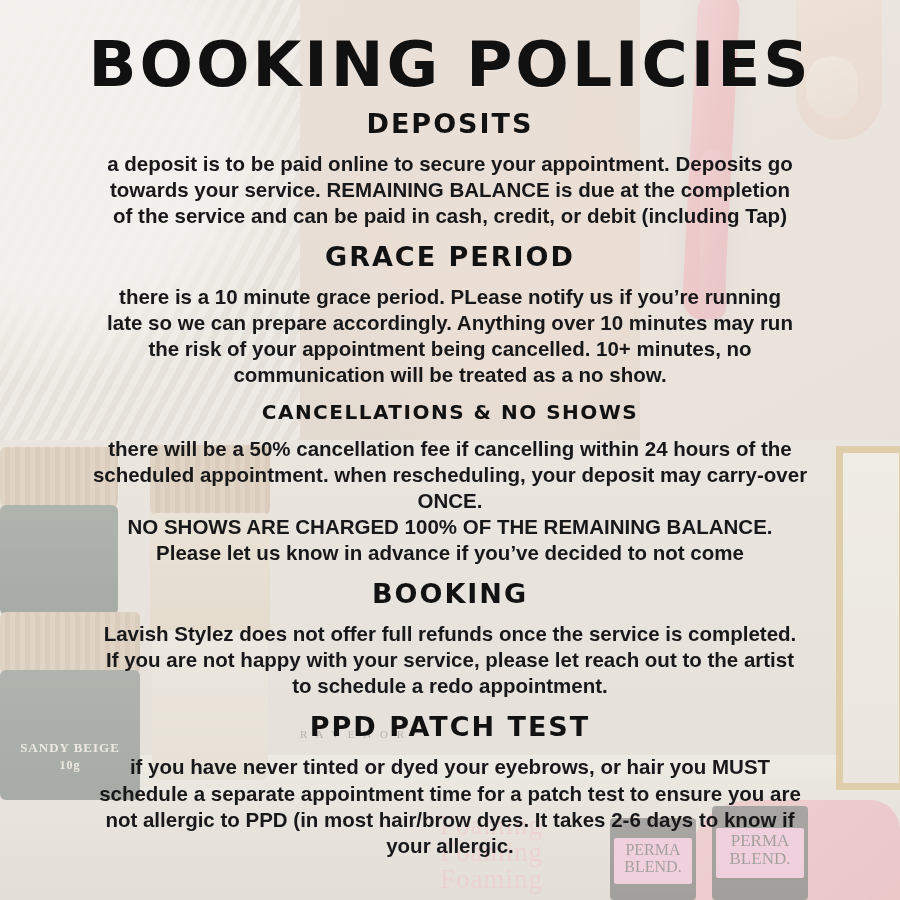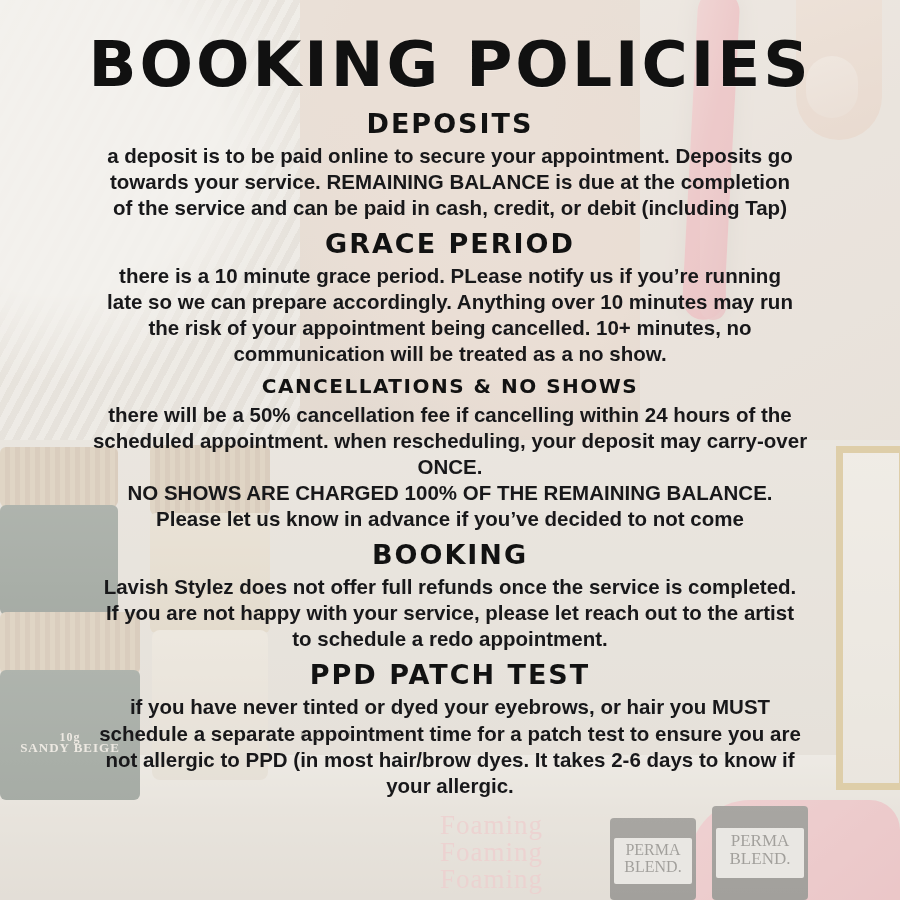--- a/index.html
+++ b/index.html
@@ -118,21 +118,21 @@
     border-radius: 60px 30px 0 0;
     background: linear-gradient(140deg, #f3aab6, #e98f9d);
   }
   .bottle {
     position: absolute;
     background: linear-gradient(180deg, #3a3a3a 0%, #2b2b2b 100%);
     border-radius: 4px;
   }
   .bottle-label {
     position: absolute;
-    background: #e5e5e5;
+    background: #f9a8d4;
     color: #2a2a2a;
     font-family: "Liberation Serif", serif;
     text-align: center;
     line-height: 1.05;
     border-radius: 2px;
     padding-top: 4px;
   }
   .foaming-text {
     position: absolute;
     left: 440px; top: 812px;
@@ -179,21 +179,21 @@
   .section { margin-top: 10px; }
   .section-heading {
     margin: 0 0 2px 0;
     font-size: 27px;
     font-weight: 800;
     letter-spacing: 2px;
     color: #121212;
     font-family: "DejaVu Sans", sans-serif;
   }
   .section-body {
-    margin: 4px auto;
+    margin: 12px auto;
     max-width: 700px;
     font-size: 20.5px;
     line-height: 1.27;
     font-weight: 600;
     color: #18181a;
     font-family: "Liberation Sans", sans-serif;
   }
   .s-deposits  { margin-top: 12px; }
   .s-grace     { margin-top: 7px; }
   .s-cancel    { margin-top: 7px; }
@@ -219,21 +219,21 @@
   <div class="bg-layer bg-bottom"></div>
   <div class="shelf-wall"></div>
   <div class="shelf-surface"></div>
 
   <div class="jar-lid" style="left:0px; top:447px; width:118px; height:60px;"></div>
   <div class="jar-body" style="left:0px; top:505px; width:118px; height:110px;"></div>
 
   <div class="jar-lid" style="left:0px; top:612px; width:140px; height:62px;"></div>
   <div class="jar-body" style="left:0px; top:670px; width:140px; height:130px;"></div>
   <div class="jar-label" style="left:8px; top:740px; width:124px; font-size:13px;">SANDY BEIGE</div>
-  <div class="jar-label" style="left:8px; top:730px; width:124px; font-size:12px;">10g</div>
+  <div class="jar-label" style="left:8px; top:758px; width:124px; font-size:12px;">10g</div>
 
   <div class="jar-lid" style="left:150px; top:445px; width:120px; height:70px;"></div>
   <div class="jar-body" style="left:150px; top:513px; width:120px; height:120px; background:linear-gradient(180deg,#e6d9c4,#d7c6ab);"></div>
   <div class="jar" style="left:152px; top:630px; width:116px; height:150px; background:linear-gradient(180deg,#efe7db,#ddd3c4);"></div>
 
   <div class="ravenor">R A V E N O R</div>
   <div class="gold-frame"></div>
   <div class="pink-glove"></div>
 
   <div class="foaming-text">Foaming<br>Foaming<br>Foaming</div>

